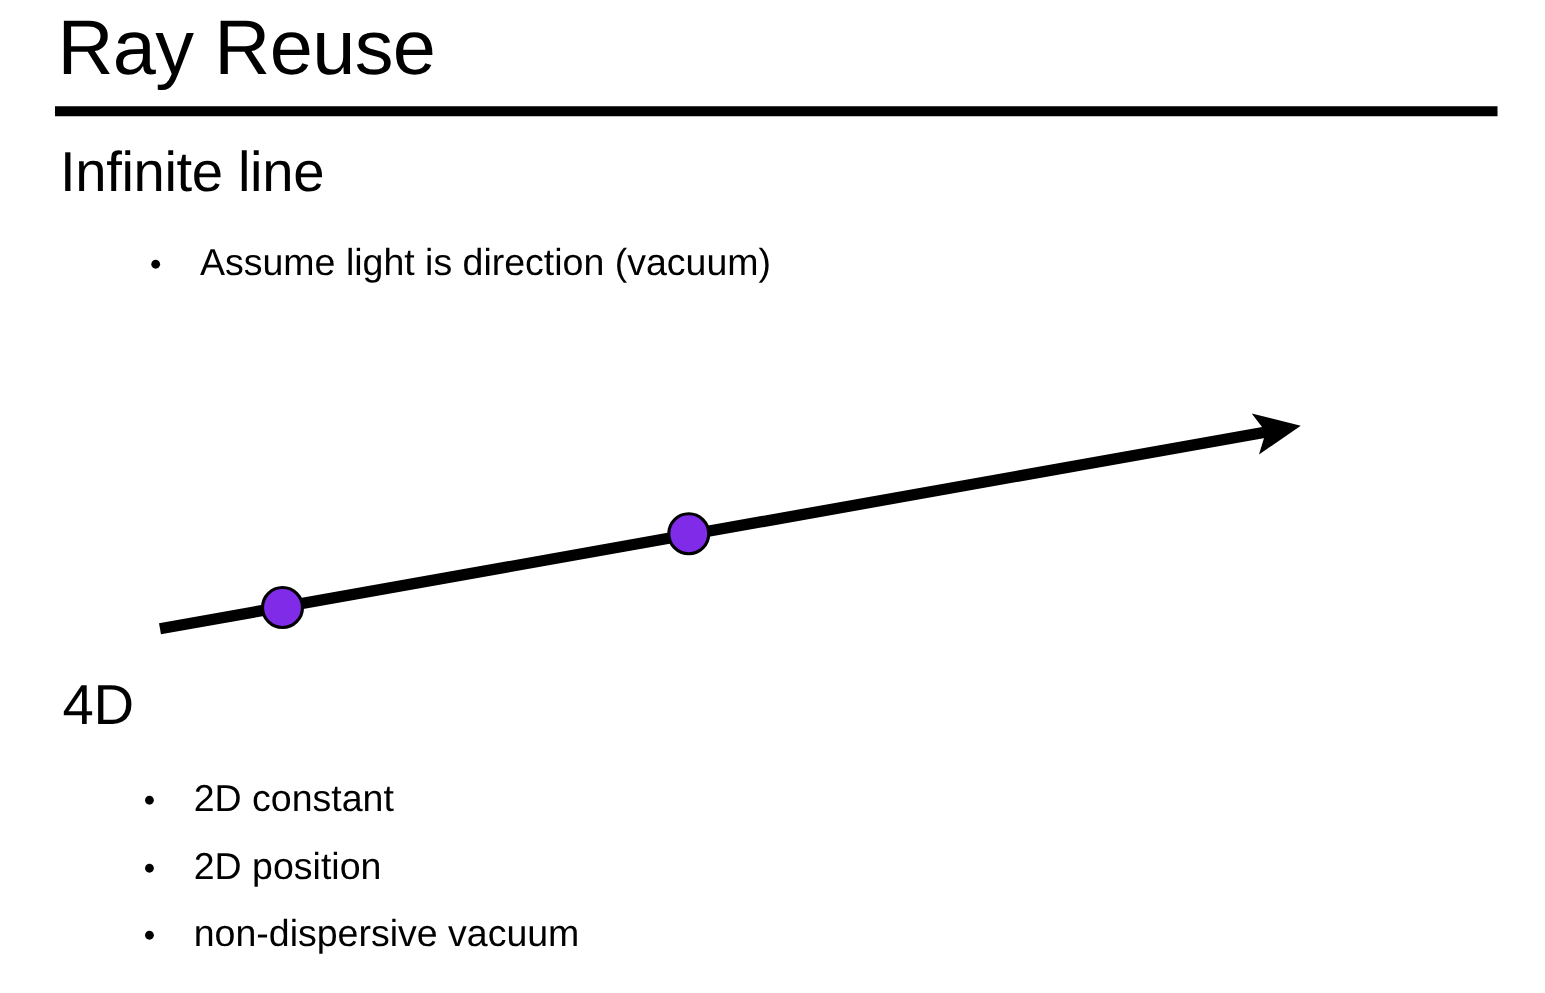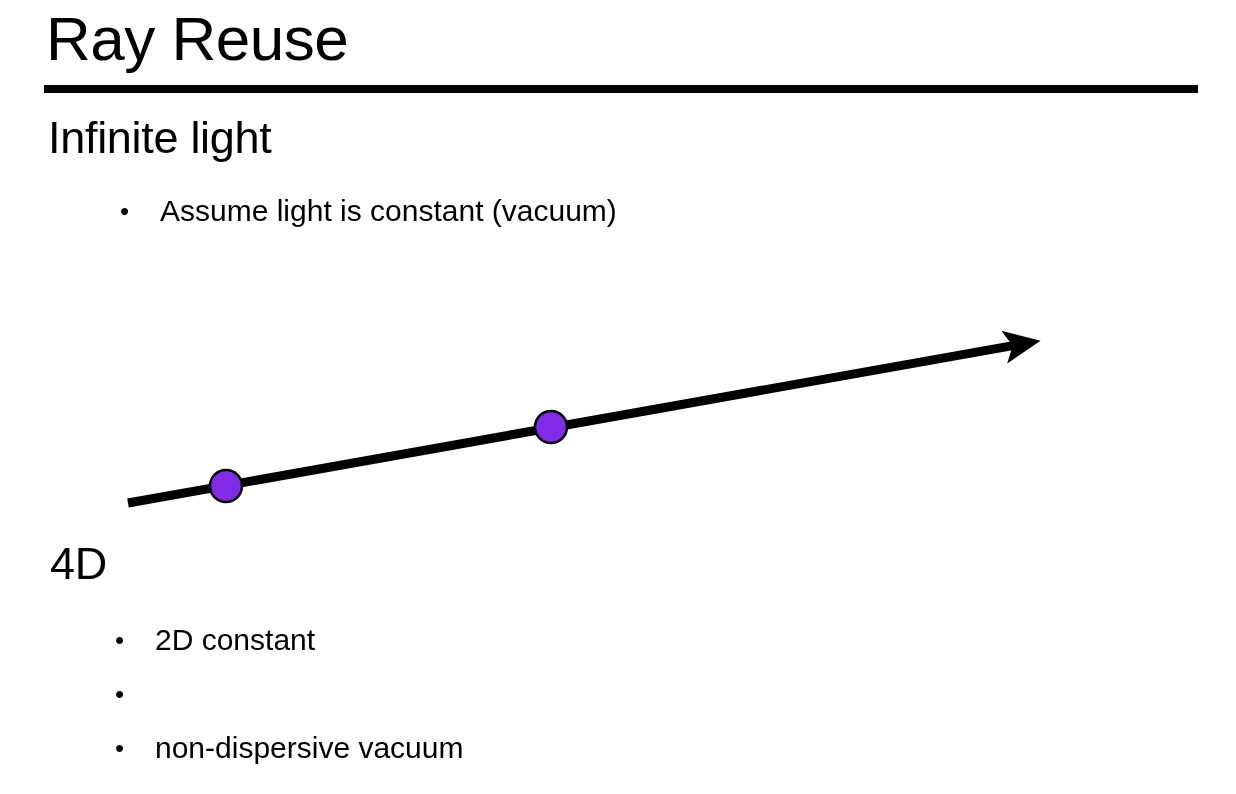--- a/index.html
+++ b/index.html
@@ -91,26 +91,26 @@
   }
 </style>
 </head>
 <body>
 
 <div id="slide">
 
   <div class="slide-title">Ray Reuse</div>
   <div class="title-rule"></div>
 
-  <div class="section-heading" id="heading-infinite-line">Infinite light</div>
+  <div class="section-heading" id="heading-infinite-line">Infinite line</div>
 
   <ul class="bullet-list" id="bullets-infinite-line">
     <li class="bullet-item">
       <span class="bullet-mark">•</span>
-      <span class="bullet-text">Assume light is constant (vacuum)</span>
+      <span class="bullet-text">Assume light is direction (vacuum)</span>
     </li>
   </ul>
 
   <svg id="ray-diagram" viewBox="0 0 1236 260">
     <defs>
       <marker id="arrow-head" markerWidth="4.2" markerHeight="4.2" refX="2.0" refY="2.1" orient="auto" markerUnits="strokeWidth">
         <path d="M 0 0.25 L 4.1 2.1 L 0 3.95 L 0.95 2.1 Z" fill="#000000"></path>
       </marker>
     </defs>
     <line x1="128" y1="223" x2="1022" y2="64" stroke="#000000" stroke-width="9" marker-end="url(#arrow-head)"></line>
@@ -120,20 +120,21 @@
 
   <div class="section-heading" id="heading-4d">4D</div>
 
   <ul class="bullet-list" id="bullets-4d">
     <li class="bullet-item">
       <span class="bullet-mark">•</span>
       <span class="bullet-text">2D constant</span>
     </li>
     <li class="bullet-item">
       <span class="bullet-mark">•</span>
+      <span class="bullet-text">2D position</span>
     </li>
     <li class="bullet-item">
       <span class="bullet-mark">•</span>
       <span class="bullet-text">non-dispersive vacuum</span>
     </li>
   </ul>
 
 </div>
 
 </body></html>

